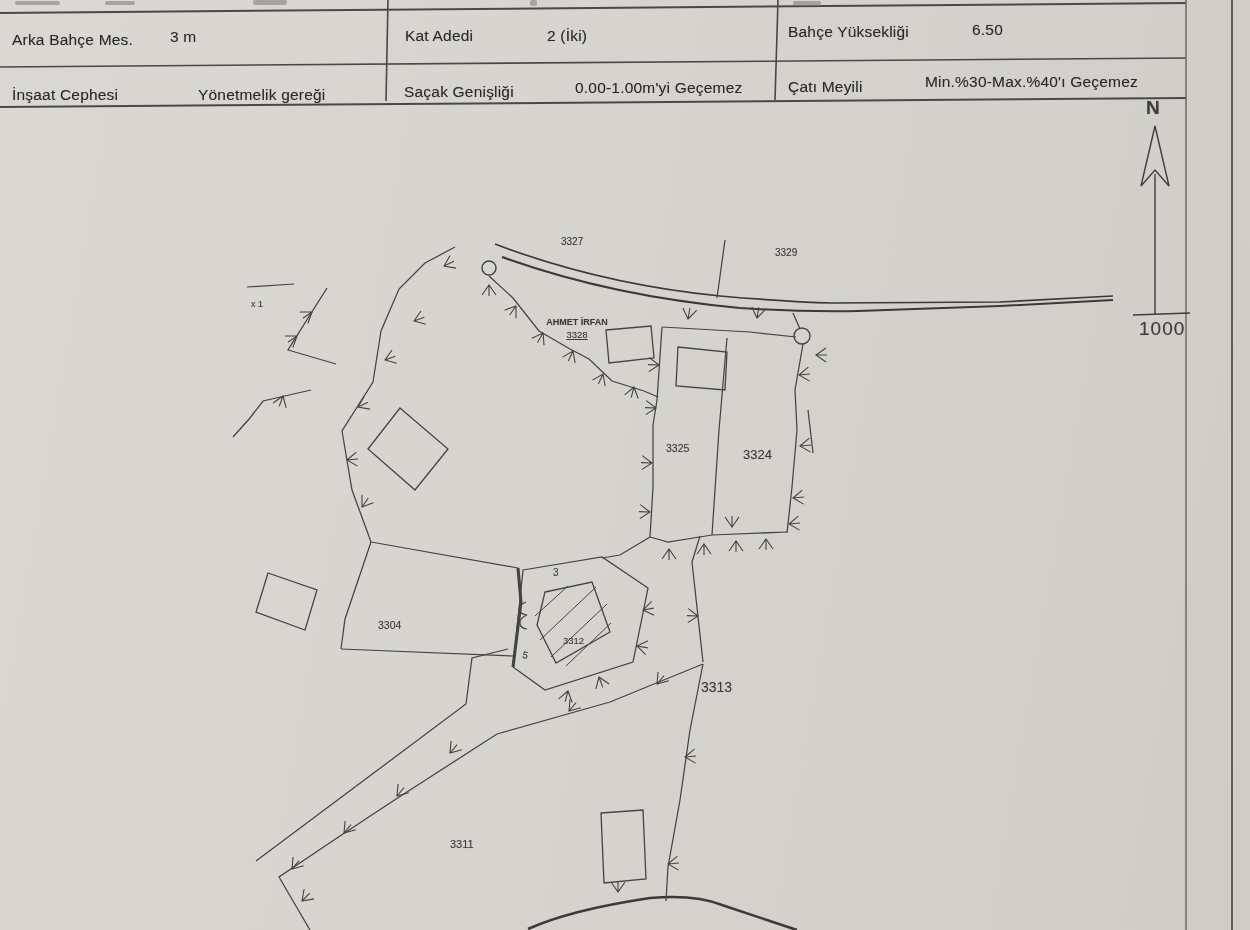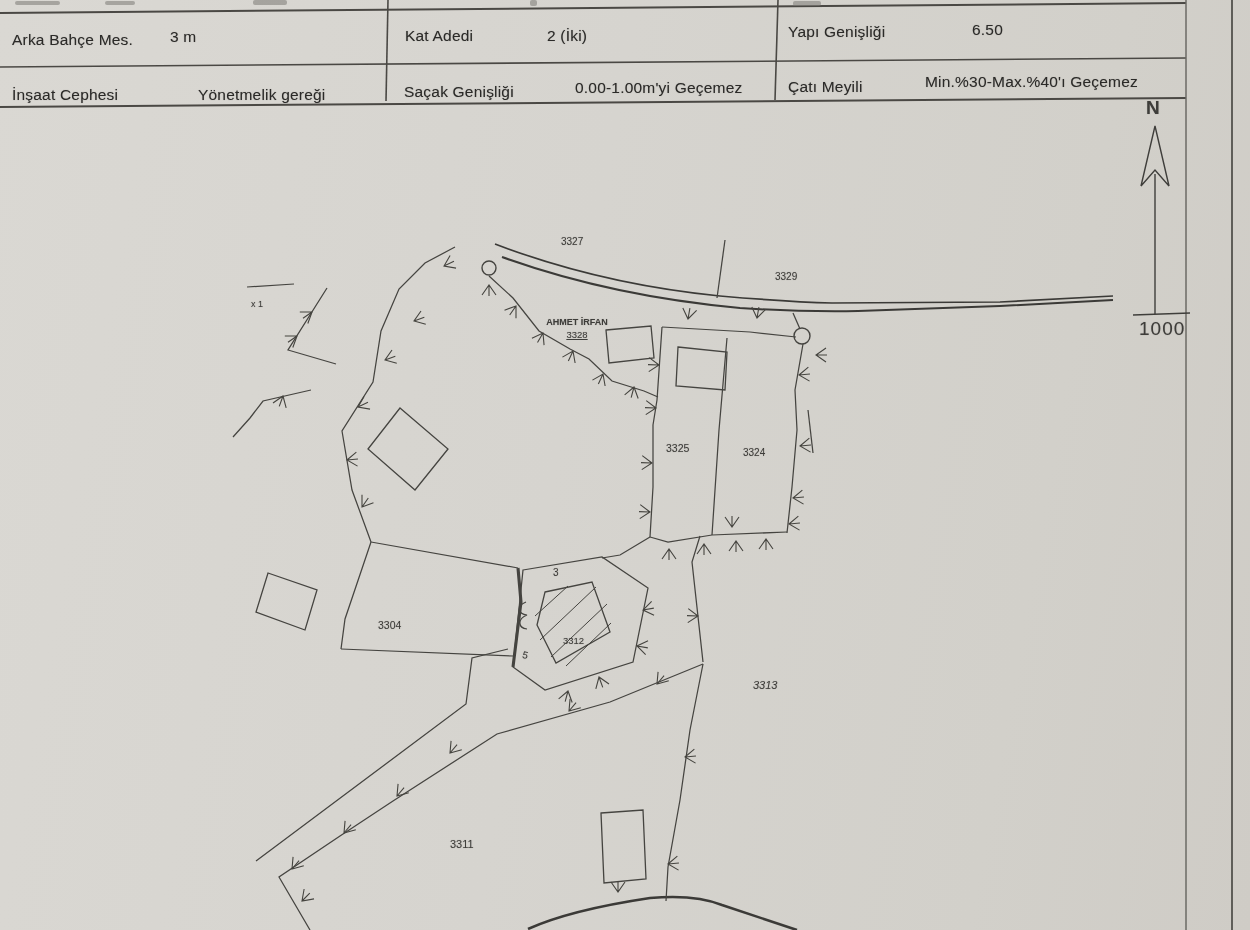--- a/index.html
+++ b/index.html
@@ -165,41 +165,41 @@
   <div class="smudge" style="left:15px;top:1px;width:45px;height:4px;"></div>
   <div class="smudge" style="left:105px;top:1px;width:30px;height:4px;"></div>
   <div class="smudge" style="left:253px;top:0px;width:34px;height:5px;"></div>
   <div class="smudge" style="left:530px;top:0px;width:7px;height:6px;"></div>
   <div class="smudge" style="left:793px;top:1px;width:28px;height:5px;"></div>
 
   <div class="cell-label" style="left:12px;top:31px;">Arka Bahçe Mes.</div>
   <div class="cell-value" style="left:170px;top:28px;">3 m</div>
   <div class="cell-label" style="left:405px;top:27px;">Kat Adedi</div>
   <div class="cell-value" style="left:547px;top:27px;">2 (İki)</div>
-  <div class="cell-label" style="left:788px;top:23px;">Yapı Genişliği</div>
+  <div class="cell-label" style="left:788px;top:23px;">Bahçe Yüksekliği</div>
   <div class="cell-value" style="left:932px;top:21px;margin-left:40px;">6.50</div>
 
   <div class="cell-label" style="left:12px;top:86px;">İnşaat Cephesi</div>
   <div class="cell-value" style="left:198px;top:86px;">Yönetmelik gereği</div>
   <div class="cell-label" style="left:404px;top:83px;">Saçak Genişliği</div>
   <div class="cell-value" style="left:575px;top:79px;">0.00-1.00m'yi Geçemez</div>
   <div class="cell-label" style="left:788px;top:78px;">Çatı Meyili</div>
   <div class="cell-value" style="left:925px;top:73px;">Min.%30-Max.%40'ı Geçemez</div>
 
   <div class="lbl" style="left:561px;top:236px;font-size:10px;">3327</div>
-  <div class="lbl" style="left:775px;top:247px;font-size:10px;margin-top:24px;">3329</div>
+  <div class="lbl" style="left:775px;top:247px;font-size:10px;">3329</div>
 
   <div class="lbl" style="left:540px;top:317px;width:74px;text-align:center;font-size:9px;font-weight:bold;">AHMET İRFAN</div>
   <div class="lbl owner-num" style="left:540px;top:329px;width:74px;text-align:center;font-size:9.5px;">3328</div>
 
   <div class="lbl" style="left:666px;top:442px;font-size:10.5px;">3325</div>
-  <div class="lbl" style="left:743px;top:447px;font-size:10px;">3324</div>
+  <div class="lbl" style="left:743px;top:447px;font-size:13px;">3324</div>
   <div class="lbl" style="left:378px;top:619px;font-size:10.5px;">3304</div>
   <div class="lbl" style="left:563px;top:635px;font-size:9.5px;">3312</div>
-  <div class="lbl" style="left:753px;top:679px;font-size:11px;font-style:italic;">3313</div>
+  <div class="lbl" style="left:701px;top:679px;font-size:14px;">3313</div>
   <div class="lbl" style="left:450px;top:838px;font-size:11px;">3311</div>
 
   <div class="lbl" style="left:251px;top:299px;font-size:9px;">x 1</div>
   <div class="lbl" style="left:553px;top:567px;font-size:10px;">3</div>
   <div class="lbl tiny" style="left:524px;top:649px;font-size:10px;transform:rotate(14deg);">5</div>
 
   <div class="lbl" style="left:1146px;top:97px;font-size:19px;font-weight:600;">N</div>
   <div class="lbl" style="left:1139px;top:318px;font-size:19px;letter-spacing:1px;">1000</div>
 
 

